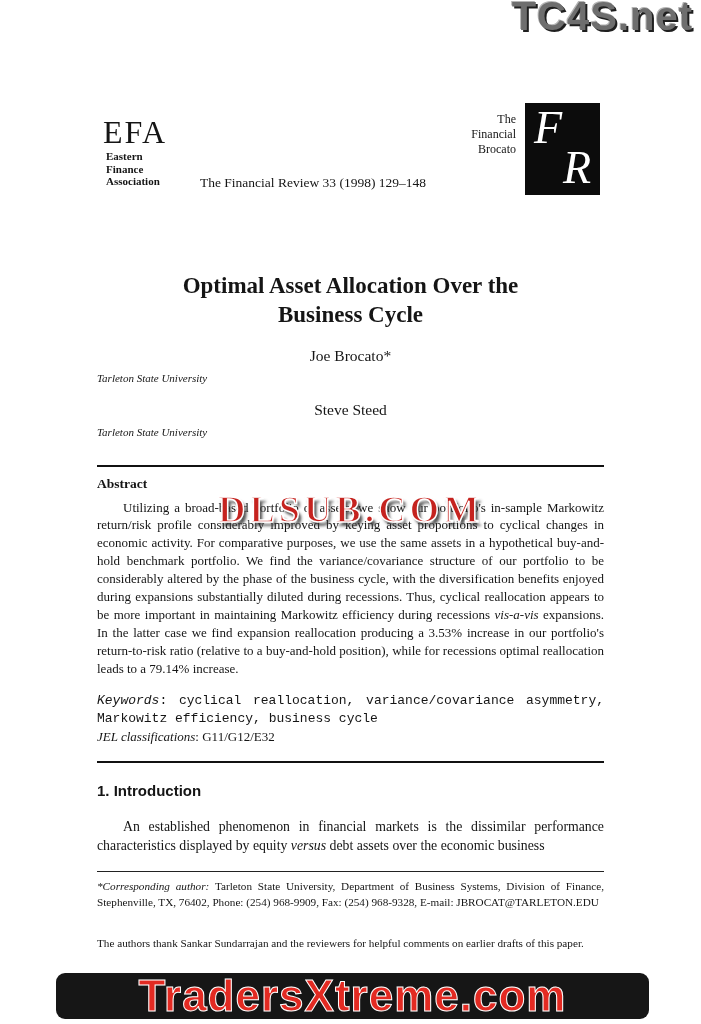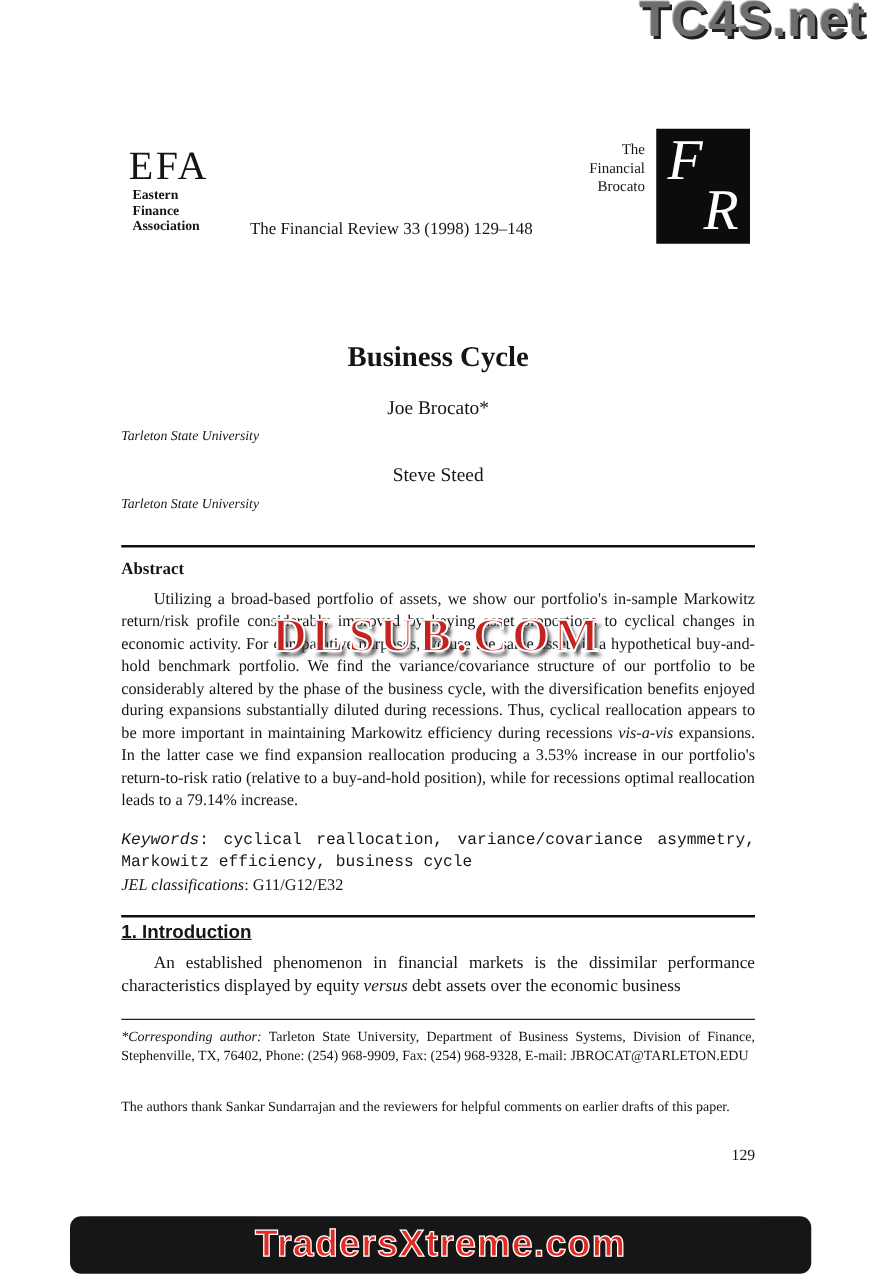--- a/index.html
+++ b/index.html
@@ -32,21 +32,21 @@
     white-space: nowrap;
   }
   .banner {
     position: absolute; left: 56px; right: 52px; top: 973px; height: 46px;
     background: #161616; border-radius: 9px;
     display: flex; align-items: center; justify-content: center;
     z-index: 5;
   }
   .banner .wm-bottom {
     font-family: "Liberation Sans", sans-serif;
-    font-weight: bold; font-size: 30px; letter-spacing: 1px;
+    font-weight: bold; font-size: 44px; letter-spacing: 1px;
     color: #e32a22;
     -webkit-text-stroke: 1px #ffffff;
     white-space: nowrap;
   }
 
   
   .efa-block { position: absolute; left: 103px; top: 116px; }
   .efa-acronym { font-weight: normal; font-size: 32px; letter-spacing: 2px; line-height: 1; }
   .efa-lines { margin-top: 2px; margin-left: 3px; font-weight: bold; font-size: 11px; line-height: 1.15; }
   .citation { position: absolute; left: 200px; top: 175px; font-size: 13.5px; }
@@ -81,25 +81,25 @@
   .abstract-body {
     margin-top: 7px; font-size: 13px; line-height: 1.38;
     text-align: justify; text-indent: 26px;
   }
   .kw-block { margin-top: 14px; font-size: 13px; line-height: 1.38; text-align: justify; font-family: Liberation Mono, monospace; }
   .jel-line { font-size: 13px; line-height: 1.38; }
   .ital { font-style: italic; }
 
   .rule-thick2 { margin-top: 15px; border-top: 2px solid #111; }
   .intro-head {
-    margin-top: 3px; font-family: "Liberation Sans", sans-serif;
-    font-weight: bold; font-size: 15px; text-decoration: underline;
+    margin-top: 19px; font-family: "Liberation Sans", sans-serif;
+    font-weight: bold; font-size: 15px;
   }
   .intro-body {
-    margin-top: 6px; font-size: 13.8px; line-height: 1.4;
+    margin-top: 18px; font-size: 13.8px; line-height: 1.4;
     text-align: justify; text-indent: 26px;
   }
 
   .foot-rule { margin-top: 16px; border-top: 1px solid #222; }
   .footnote {
     margin-top: 7px; font-size: 11.2px; line-height: 1.4; text-align: justify;
   }
   .acknowledge {
     margin-top: 25px; font-size: 11.2px; line-height: 1.4; text-align: justify;
   }
@@ -130,20 +130,21 @@
 <div class="fr-box">
   <span class="fr-f">F</span>
   <span class="fr-r">R</span>
 </div>
 
 <div class="wm-mid">DLSUB.COM</div>
 
 <div class="content">
 
   <div class="article-title">
+    <div>Optimal Asset Allocation Over the</div>
     <div>Business Cycle</div>
   </div>
 
   <div class="author-name">Joe Brocato*</div>
   <div class="author-aff">Tarleton State University</div>
   <div class="author-name">Steve Steed</div>
   <div class="author-aff">Tarleton State University</div>
 
   <div class="rule-thick"></div>
 

